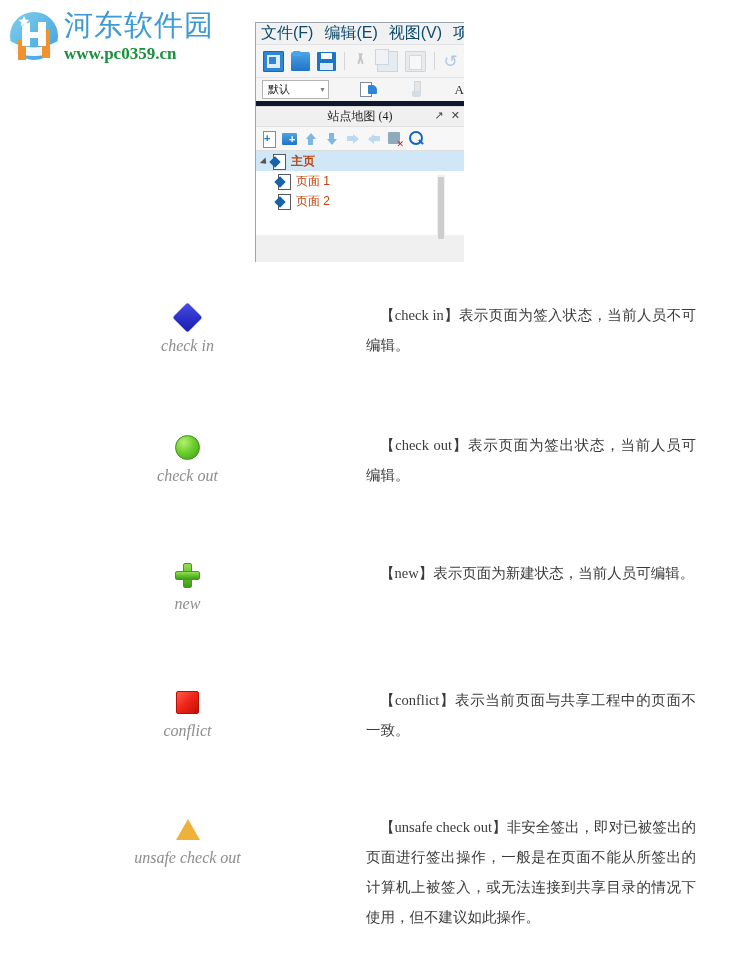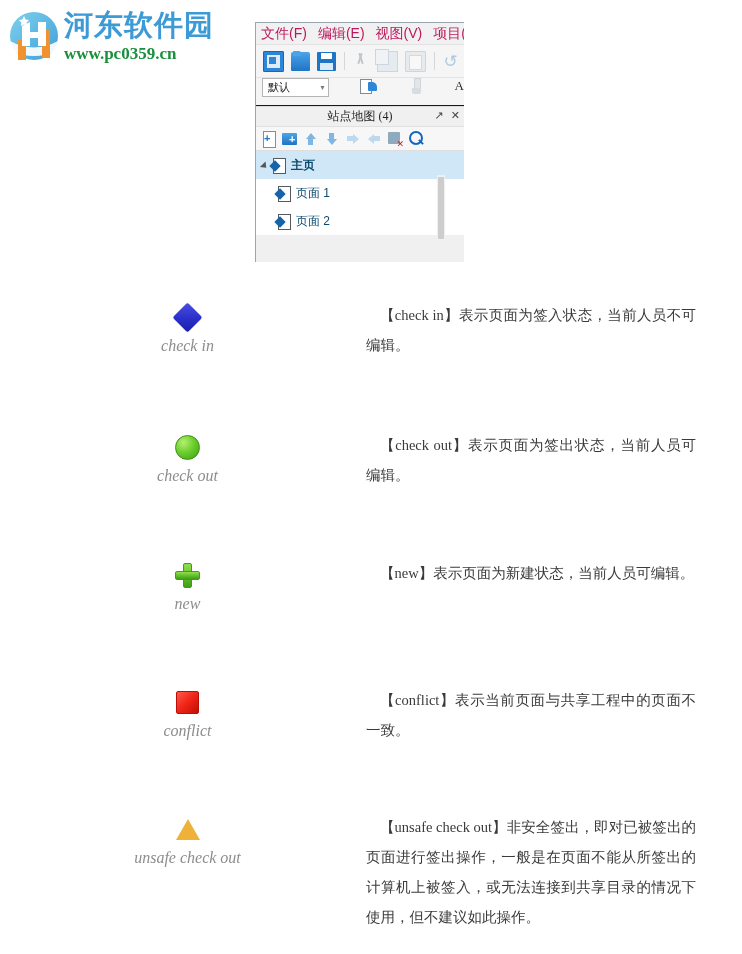--- a/index.html
+++ b/index.html
@@ -31,21 +31,21 @@
     height: 52px;
   }
   #logo-text-block {
     position: absolute;
     left: 56px;
     top: 0px;
   }
   #logo-cn {
     font-family: "DejaVu Sans", sans-serif;
     font-size: 29px;
-    font-weight: bold;
+    font-weight: normal;
     color: #3c9ad6;
     letter-spacing: 1px;
     line-height: 34px;
     white-space: nowrap;
   }
   #logo-url {
     font-family: "Liberation Serif", "DejaVu Serif", serif;
     font-size: 17px;
     font-weight: bold;
     color: #1a8f3c;
@@ -101,22 +101,22 @@
   .menubar {
     height: 22px;
     background: #f1f1f1;
     display: flex;
     align-items: center;
     padding-left: 5px;
     border-bottom: 1px solid #e2e2e2;
     box-sizing: border-box;
   }
   .menu-item {
-    font-size: 14px;
-    color: #be185d;
+    font-size: 16px;
+    color: #0c4a6e;
     margin-right: 11px;
     white-space: nowrap;
   }
 
   .toolbar {
     height: 33px;
     background: #f5f5f5;
     display: flex;
     align-items: center;
     padding-left: 7px;
@@ -182,23 +182,23 @@
   .ico-paste::after {
     content: ""; position: absolute; left: 3px; top: 3px; width: 11px; height: 13px;
     background: #ffffff; border: 1px solid #9bb0c3;
   }
   .ico-undo, .ico-redo { color: #3f7fbf; font-size: 17px; line-height: 19px; text-align: center; }
 
   .stylebar {
     height: 28px;
     background: #f5f5f5;
     display: flex;
-    align-items: flex-start;
+    align-items: center;
     padding-left: 6px;
-    border-bottom: 1px solid #0f172a;
+    border-bottom: 5px solid #0f172a;
     box-sizing: border-box;
     gap: 24px;
   }
   .style-combo {
     width: 145px;
     height: 19px;
     background: #ffffff;
     border: 1px solid #b4b4b4;
     display: flex;
     align-items: center;
@@ -310,25 +310,25 @@
     content: ""; position: absolute; left: 11px; top: 11px; width: 6px; height: 2px;
     background: #1565c0; transform: rotate(45deg);
   }
 
   .tree {
     background: #ffffff;
     height: 84px;
     position: relative;
   }
   .tree-row {
-    height: 28px;
+    height: 20px;
     display: flex;
     align-items: center;
     font-size: 12px;
-    color: #0c4a6e;
+    color: #c2410c;
     padding-left: 4px;
     box-sizing: border-box;
   }
   .tree-row.selected { background: #cfe7f7; }
   .tw {
     width: 11px; flex: none; position: relative; height: 12px;
   }
   .tw::after {
     content: ""; position: absolute; left: 2px; top: 3px;
     border-left: 5px solid #555; border-top: 4px solid transparent; border-bottom: 4px solid transparent;

